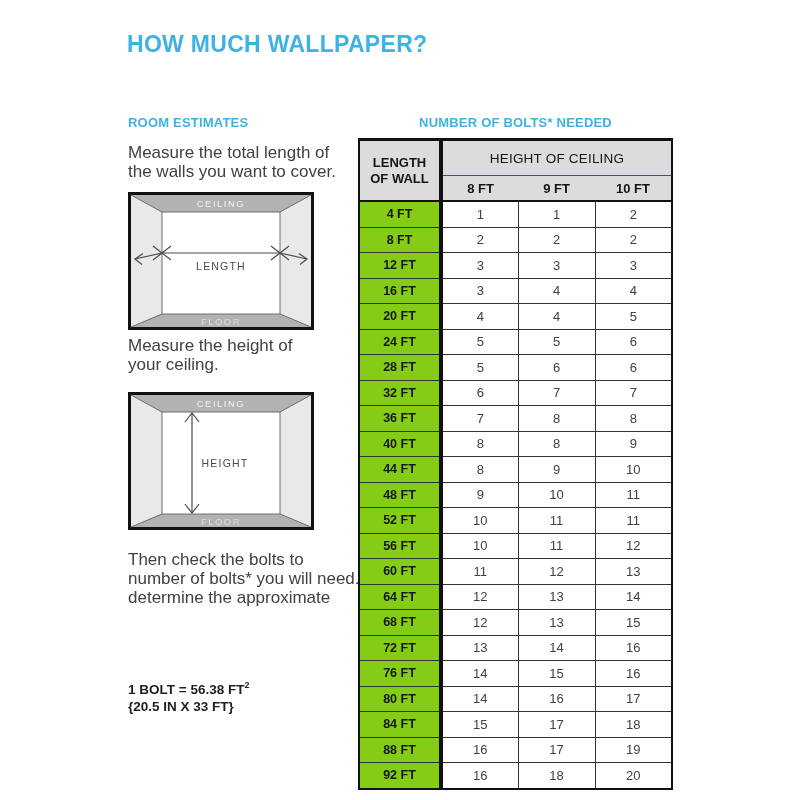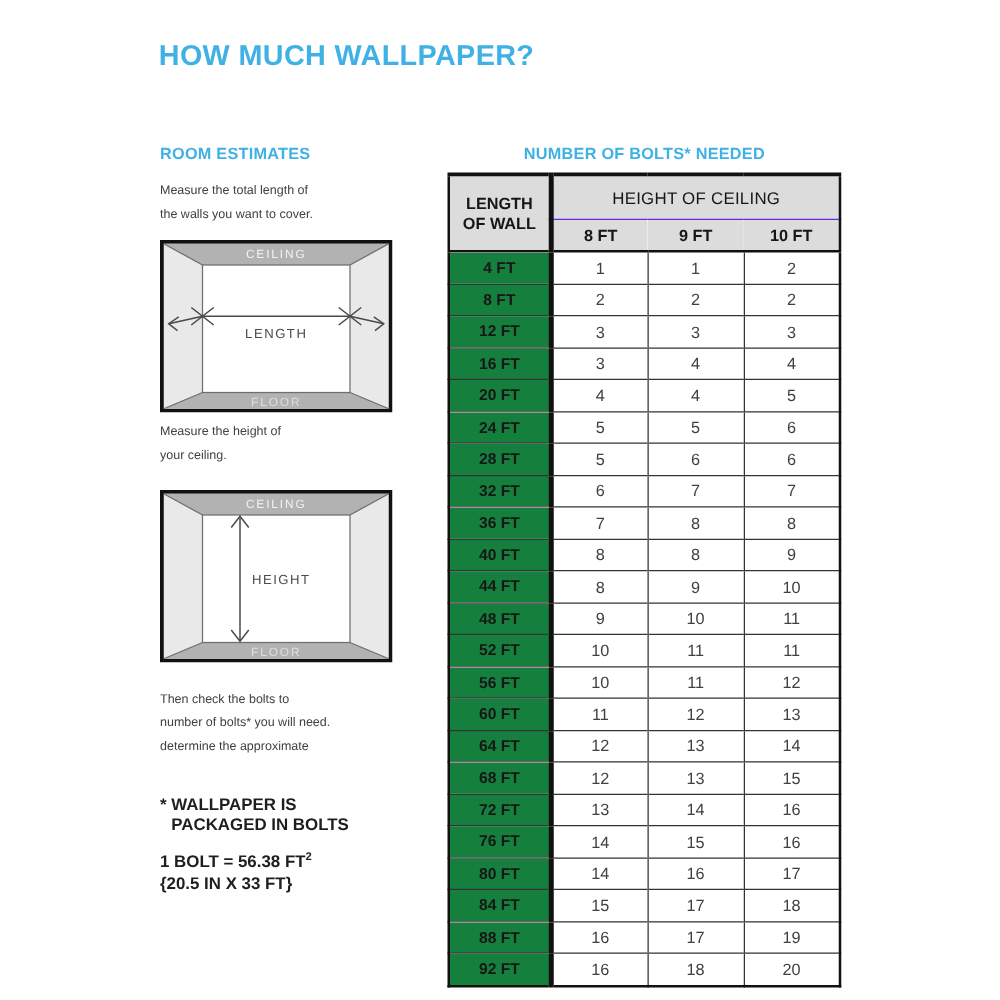--- a/index.html
+++ b/index.html
@@ -11,21 +11,21 @@
 
   .title{
     left:127px;top:31px;font-size:23px;font-weight:bold;color:#3fb1e4;letter-spacing:0.3px;
   }
   .section-heading{
     font-size:13px;font-weight:bold;color:#3fb1e4;letter-spacing:0.2px;
   }
   #room-estimates-heading{left:128px;top:115px;}
   #bolts-needed-heading{left:358px;top:115px;width:315px;text-align:center;}
 
-  .para{font-size:10px;line-height:19px;color:#414042;}
+  .para{font-size:17px;line-height:19px;color:#414042;}
   #step1{left:128px;top:143px;}
   #step2{left:128px;top:336px;}
   #step3{left:128px;top:550px;}
 
   #diagram-length{left:128px;top:192px;}
   #diagram-height{left:128px;top:392px;}
 
   .footnote{left:128px;top:636px;font-size:13.5px;font-weight:bold;line-height:16px;color:#1e1e1e;}
   .footnote .indent{padding-left:9px;}
   .bolt-info{left:128px;top:677px;font-size:13.5px;font-weight:bold;line-height:17px;color:#1e1e1e;}
@@ -45,21 +45,21 @@
   td.group{
     background:#dcdcdc;height:34px;border-bottom:1px solid #6d28d9;
     font-size:13.5px;font-weight:normal;color:#161616;letter-spacing:0.2px;
   }
   td.sub{
     background:#dcdcdc;height:24px;border-bottom:2px solid #111;
     font-size:13px;font-weight:bold;color:#161616;
   }
   tbody.rows td{height:24.5px;border-top:1px solid #333;font-size:13px;}
   tbody.rows td.wall-cell{
-    background:#15803d;font-weight:bold;font-size:12.5px;color:#161616;border-right:4px solid #111;
+    background:#84cc16;font-weight:bold;font-size:12.5px;color:#161616;border-right:4px solid #111;
   }
   tbody.rows td.val-cell{background:#fff;color:#414042;border-left:1px solid #333;}
 
   
   .diag-label{font-family:"Liberation Sans","DejaVu Sans",sans-serif;}
 </style>
 </head>
 <body>
 
 <div id="canvas">
@@ -135,24 +135,20 @@
       <text class="diag-label" x="97" y="75" text-anchor="middle" font-size="10.5" letter-spacing="1.2" fill="#4a4a4c">HEIGHT</text>
     </svg>
   </div>
 
   <div class="abs para" id="step3">
     <div>Then check the bolts to</div>
     <div>number of bolts* you will need.</div>
     <div>determine the approximate</div>
   </div>
 
-  <div class="abs footnote">
-    <div>* WALLPAPER IS</div>
-    <div class="indent">PACKAGED IN BOLTS</div>
-  </div>
 
   <div class="abs bolt-info">
     <div><span>1 BOLT = 56.38 FT</span><sup>2</sup></div>
     <div>{20.5 IN X 33 FT}</div>
   </div>
 
   <div class="abs section-heading" id="bolts-needed-heading">NUMBER OF BOLTS* NEEDED</div>
 
   <div class="abs" id="bolt-table-wrap">
     <table class="bolts">

